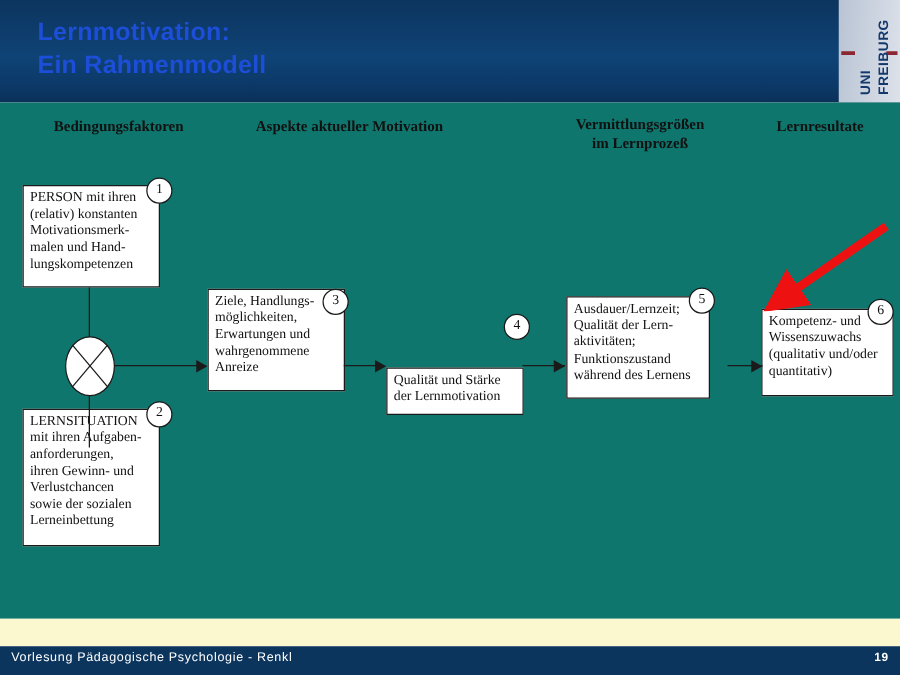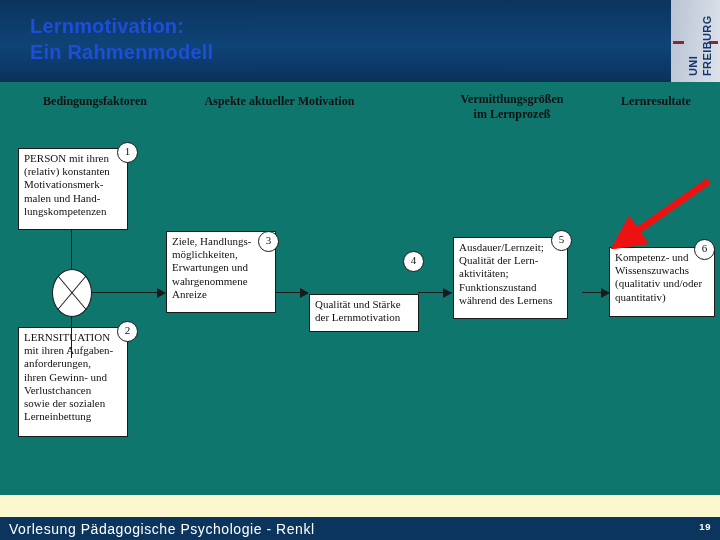--- a/index.html
+++ b/index.html
@@ -171,21 +171,21 @@
   .footer-band {
     position: absolute;
     left: 0; top: 517px;
     width: 720px; height: 23px;
     background: #0c355e;
   }
   .footer-text {
     position: absolute;
     left: 9px; top: 521px;
     color: #ffffff;
-    font-size: 14px;
+    font-size: 10px;
     letter-spacing: 0.55px;
   }
   .page-num {
     position: absolute;
     right: 9px; top: 521px;
     color: #ffffff;
     font-size: 9.5px;
     font-weight: bold;
     letter-spacing: 0.55px;
   }

